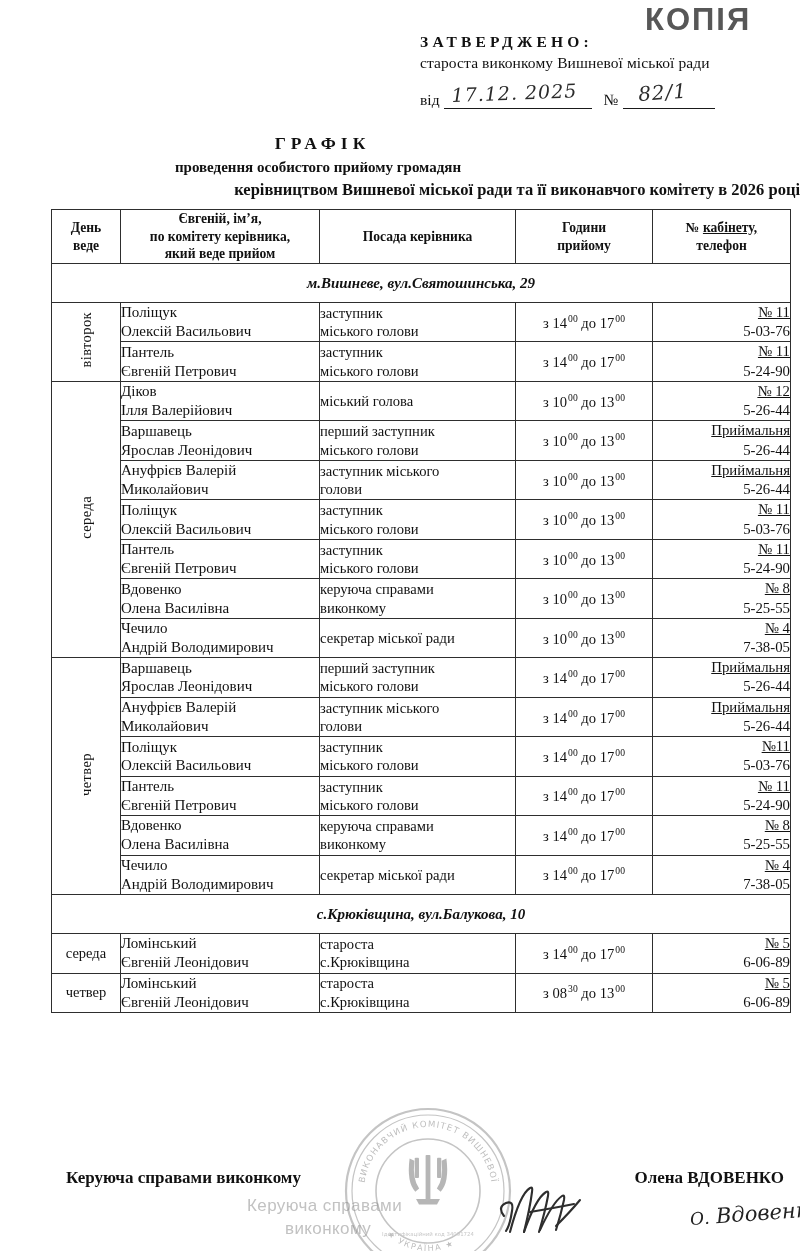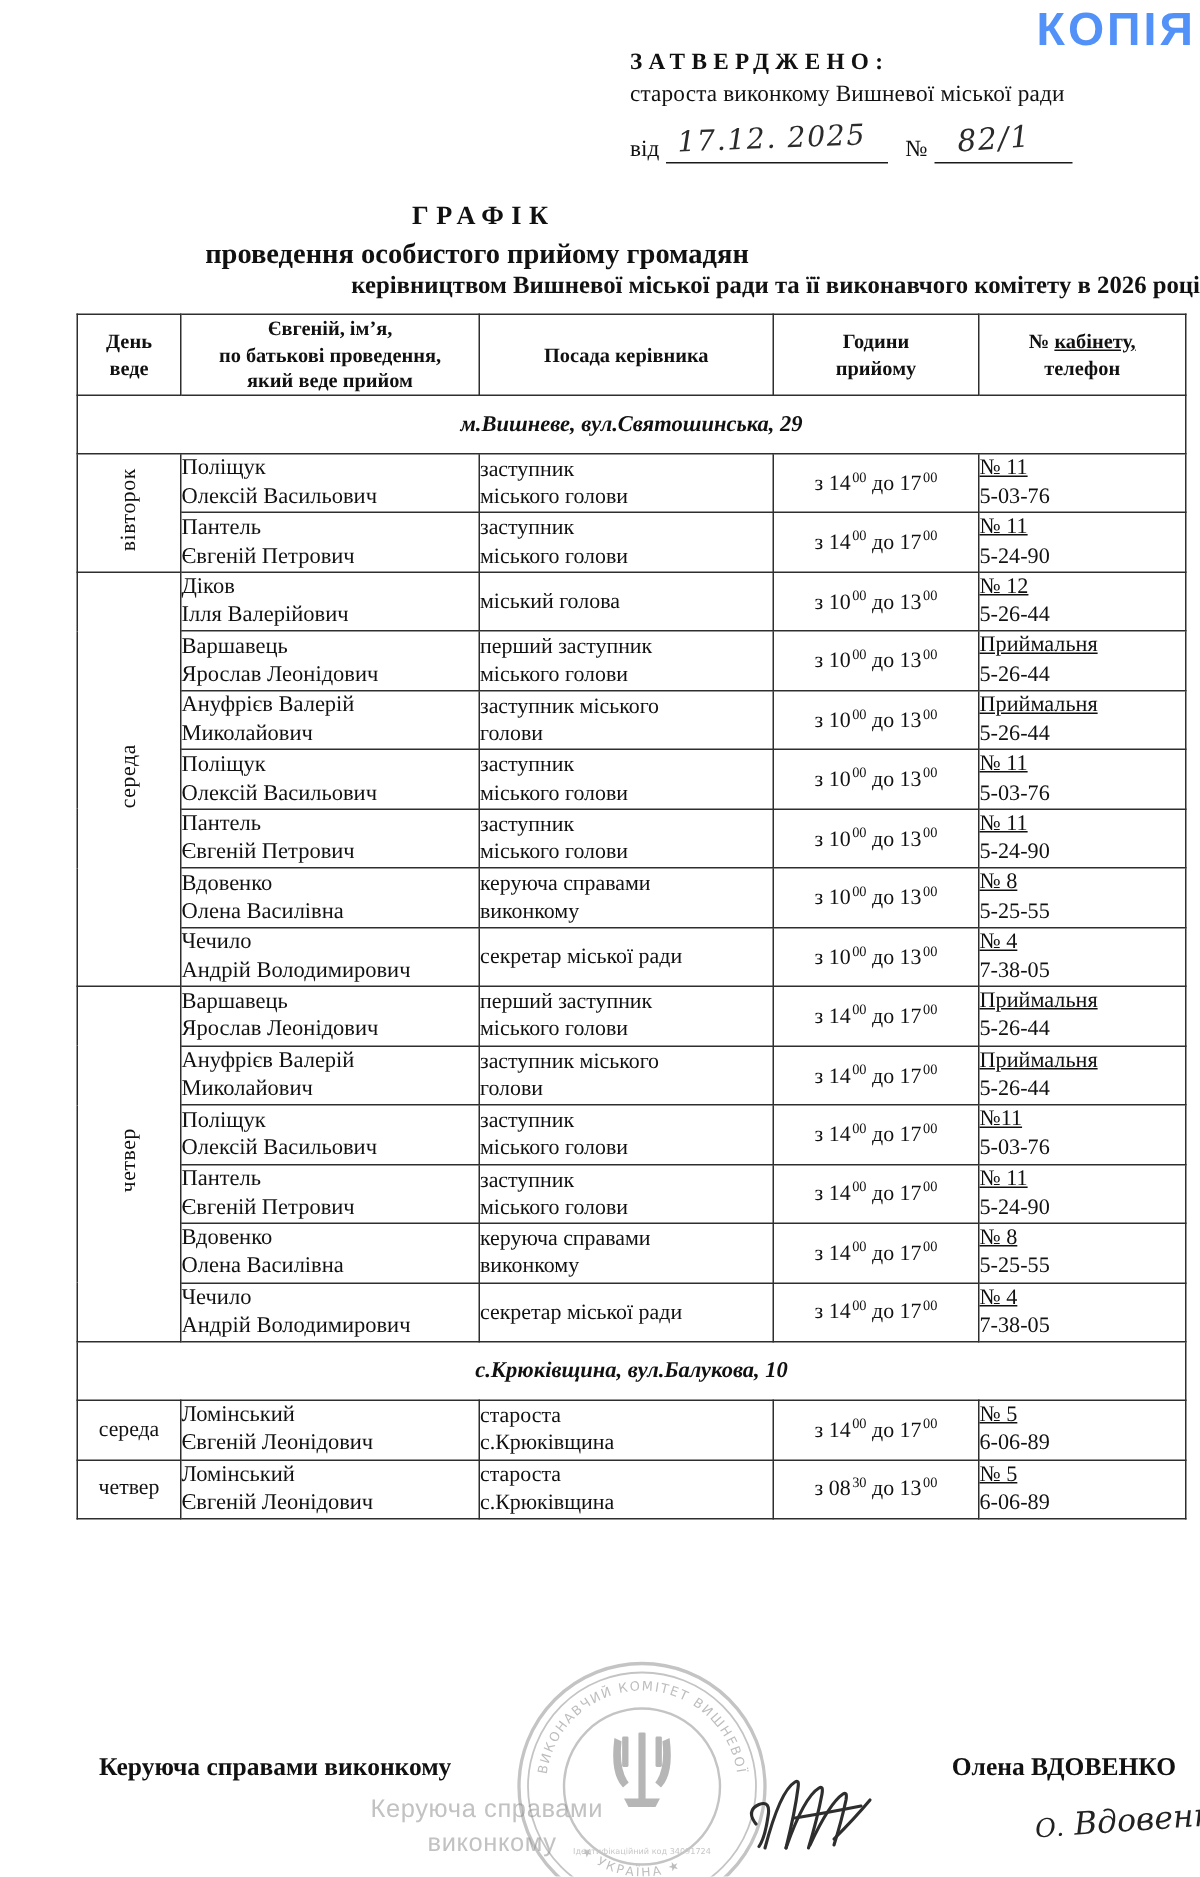--- a/index.html
+++ b/index.html
@@ -25,23 +25,22 @@
 
   
   .kopiya {
     position: absolute;
     top: 2px;
     left: 645px;
     font-family: "Liberation Sans", "DejaVu Sans", sans-serif;
     font-size: 31px;
     font-weight: 700;
     letter-spacing: 2px;
-    color: #3b82f6;
+    color: #404040;
     opacity: .88;
-    margin-left: 46px;
   }
 
   
   .approve {
     position: absolute;
     top: 33px;
     left: 386px;
     width: 400px;
     margin-left: 34px;
   }
@@ -99,21 +98,21 @@
     font-size: 17.5px;
     font-weight: 700;
     letter-spacing: 5px;
   }
   .doc-sub1 {
     position: absolute;
     top: 159px;
     left: 0;
     width: 636px;
     text-align: center;
-    font-size: 19px;
+    font-size: 15px;
     font-weight: 700;
   }
   .doc-sub2 {
     position: absolute;
     top: 180px;
     left: 0;
     width: 800px;
     text-align: right;
     font-size: 16.5px;
     font-weight: 700;
@@ -183,21 +182,21 @@
     line-height: 1.26;
     padding: 4px 6px 4px 9px;
   }
   td.timecell {
     text-align: center;
     font-size: 14.6px;
     white-space: nowrap;
   }
   td.timecell sup { font-size: 9.6px; vertical-align: super; padding-left:1px;}
   td.roomcell {
-    text-align: left;
+    text-align: right;
     font-size: 14.8px;
     line-height: 1.3;
     padding: 3px 2px;
   }
   td.roomcell .rm { text-decoration: underline; display: block; }
   td.roomcell .ph { display: block; }
 
   
   .footer {
     position: absolute;
@@ -303,21 +302,21 @@
           <col class="col-room">
       </colgroup>
       <thead>
         <tr>
           <th>
             <span>День</span><br>
             <span>веде</span>
           </th>
           <th>
             <span>Євгеній, ім’я,</span><br>
-            <span>по батькові проведення,</span><br>
+            <span>по комітету керівника,</span><br>
             <span>який веде прийом</span>
           </th>
           <th>Посада керівника</th>
           <th>
             <span>Години</span><br>
             <span>прийому</span>
           </th>
           <th>
             <span>№ </span><span class="u">кабінету,</span><br>
             <span>телефон</span>

